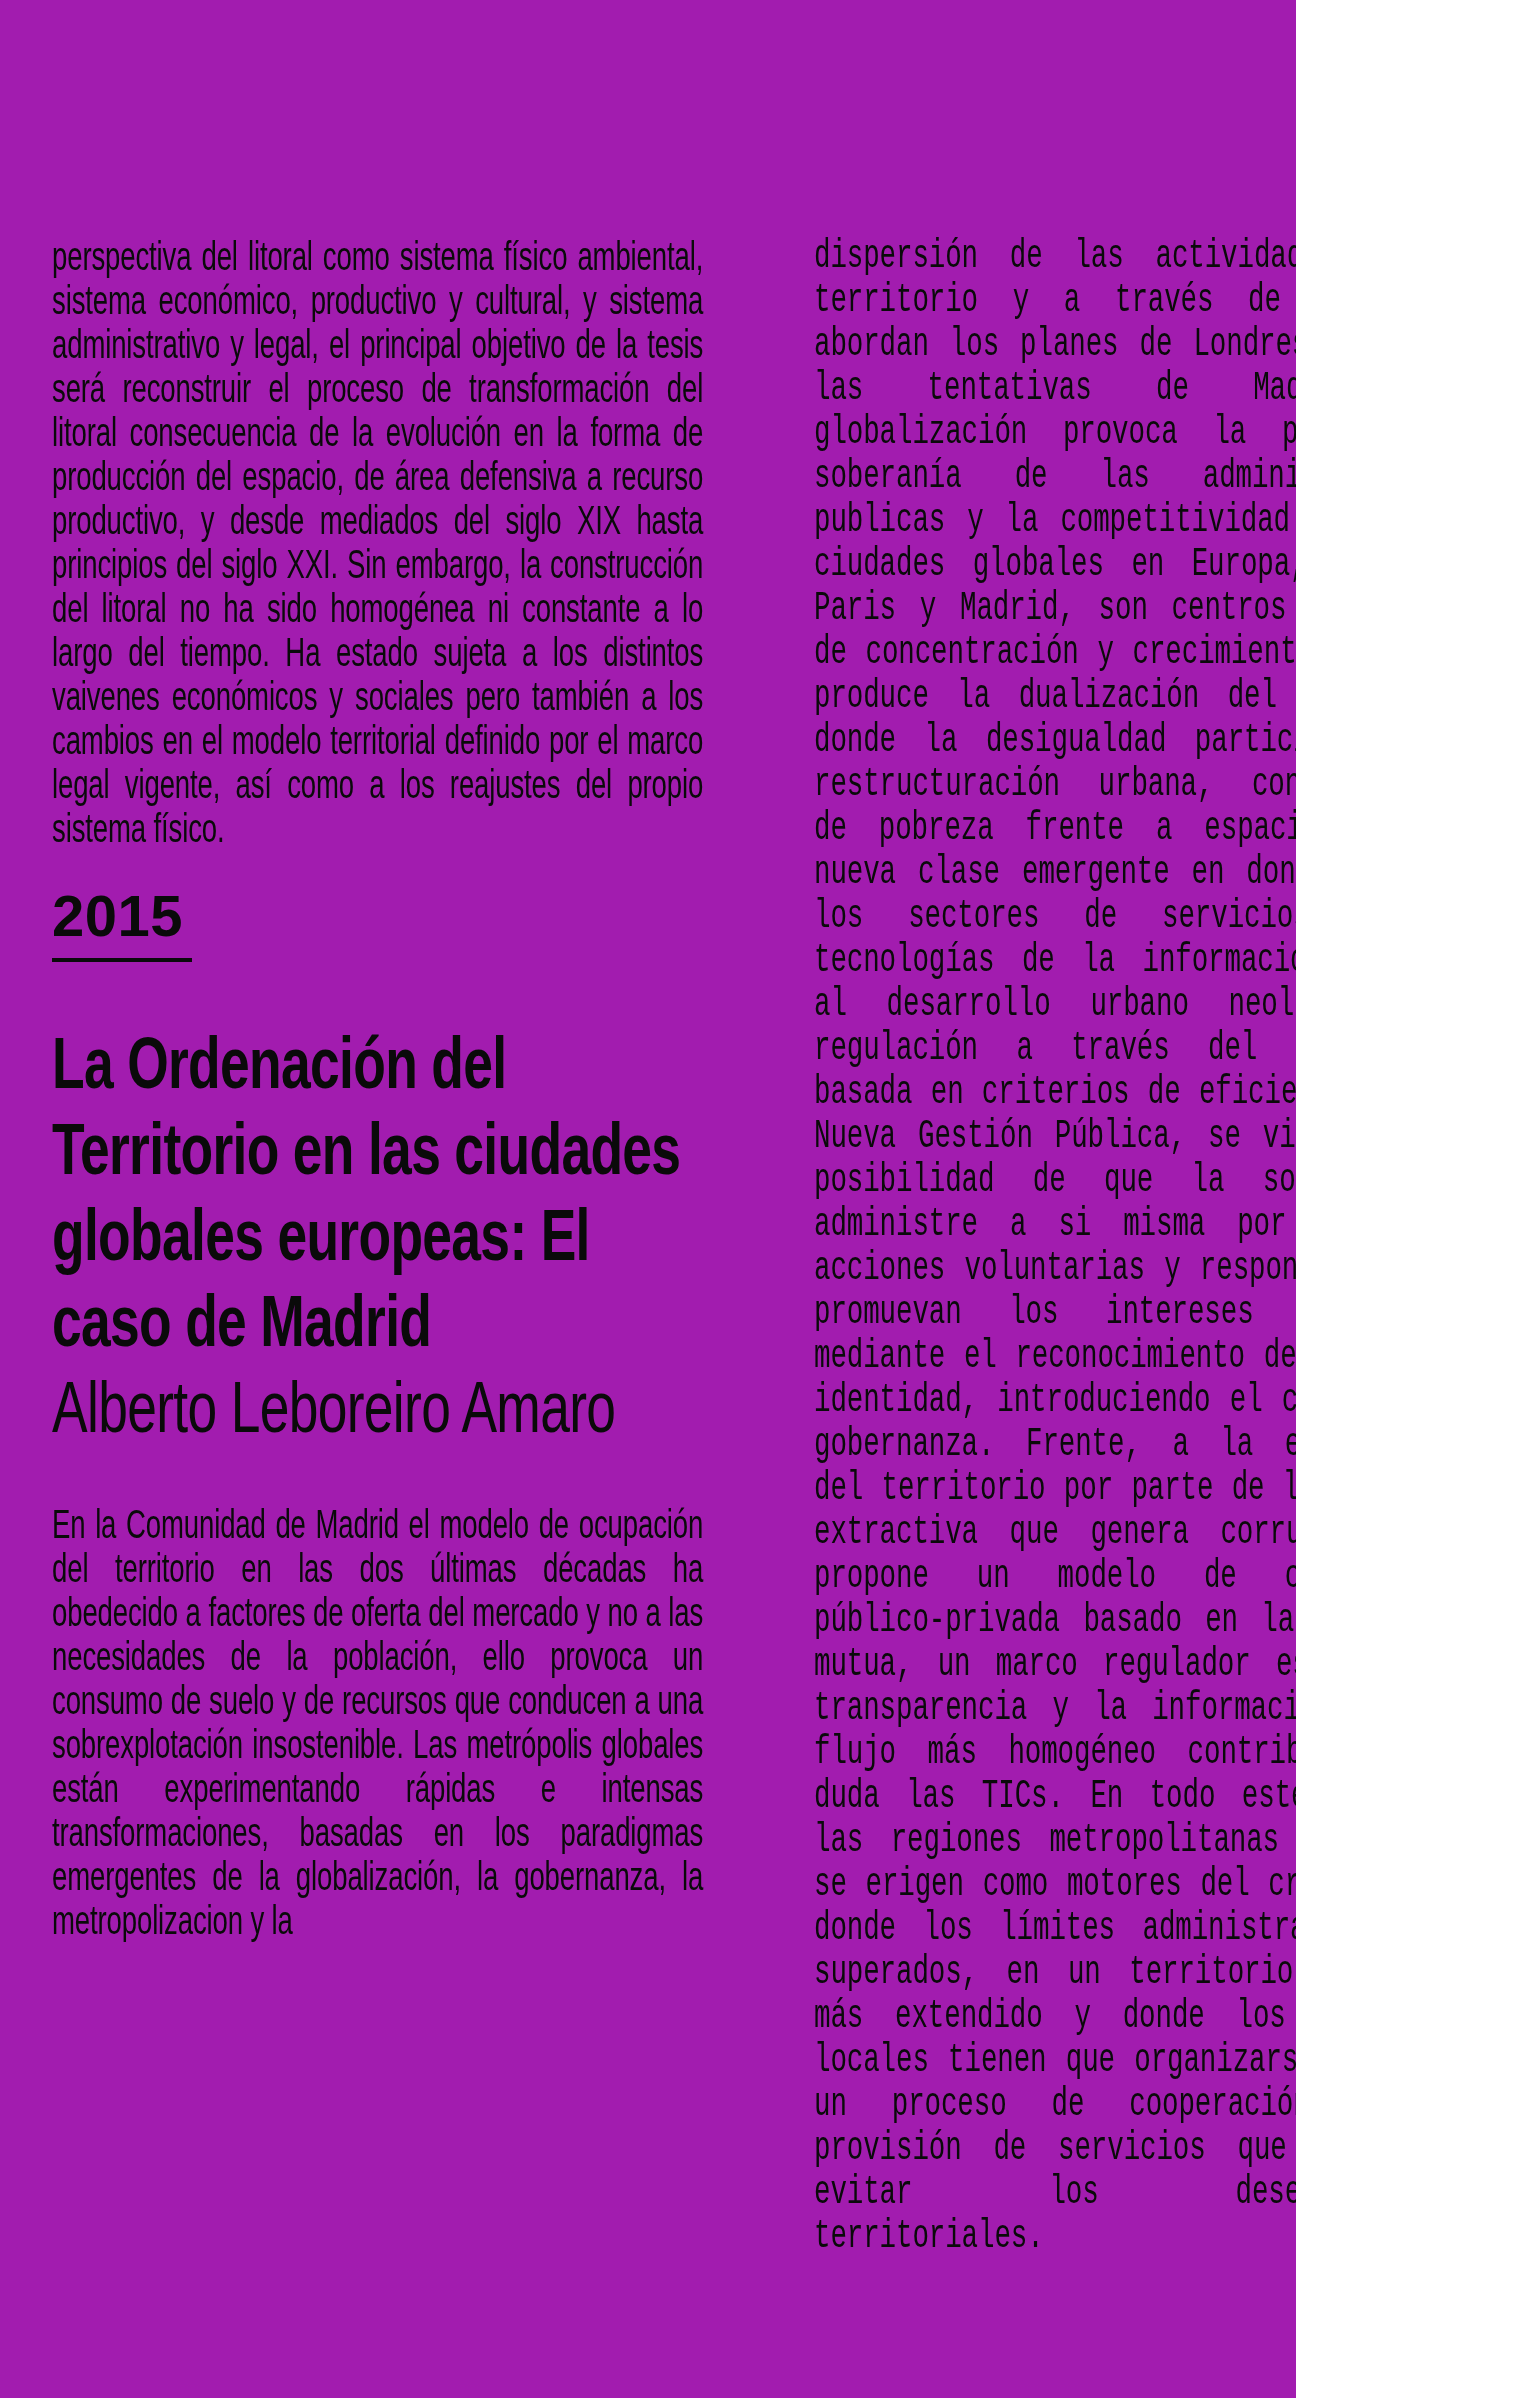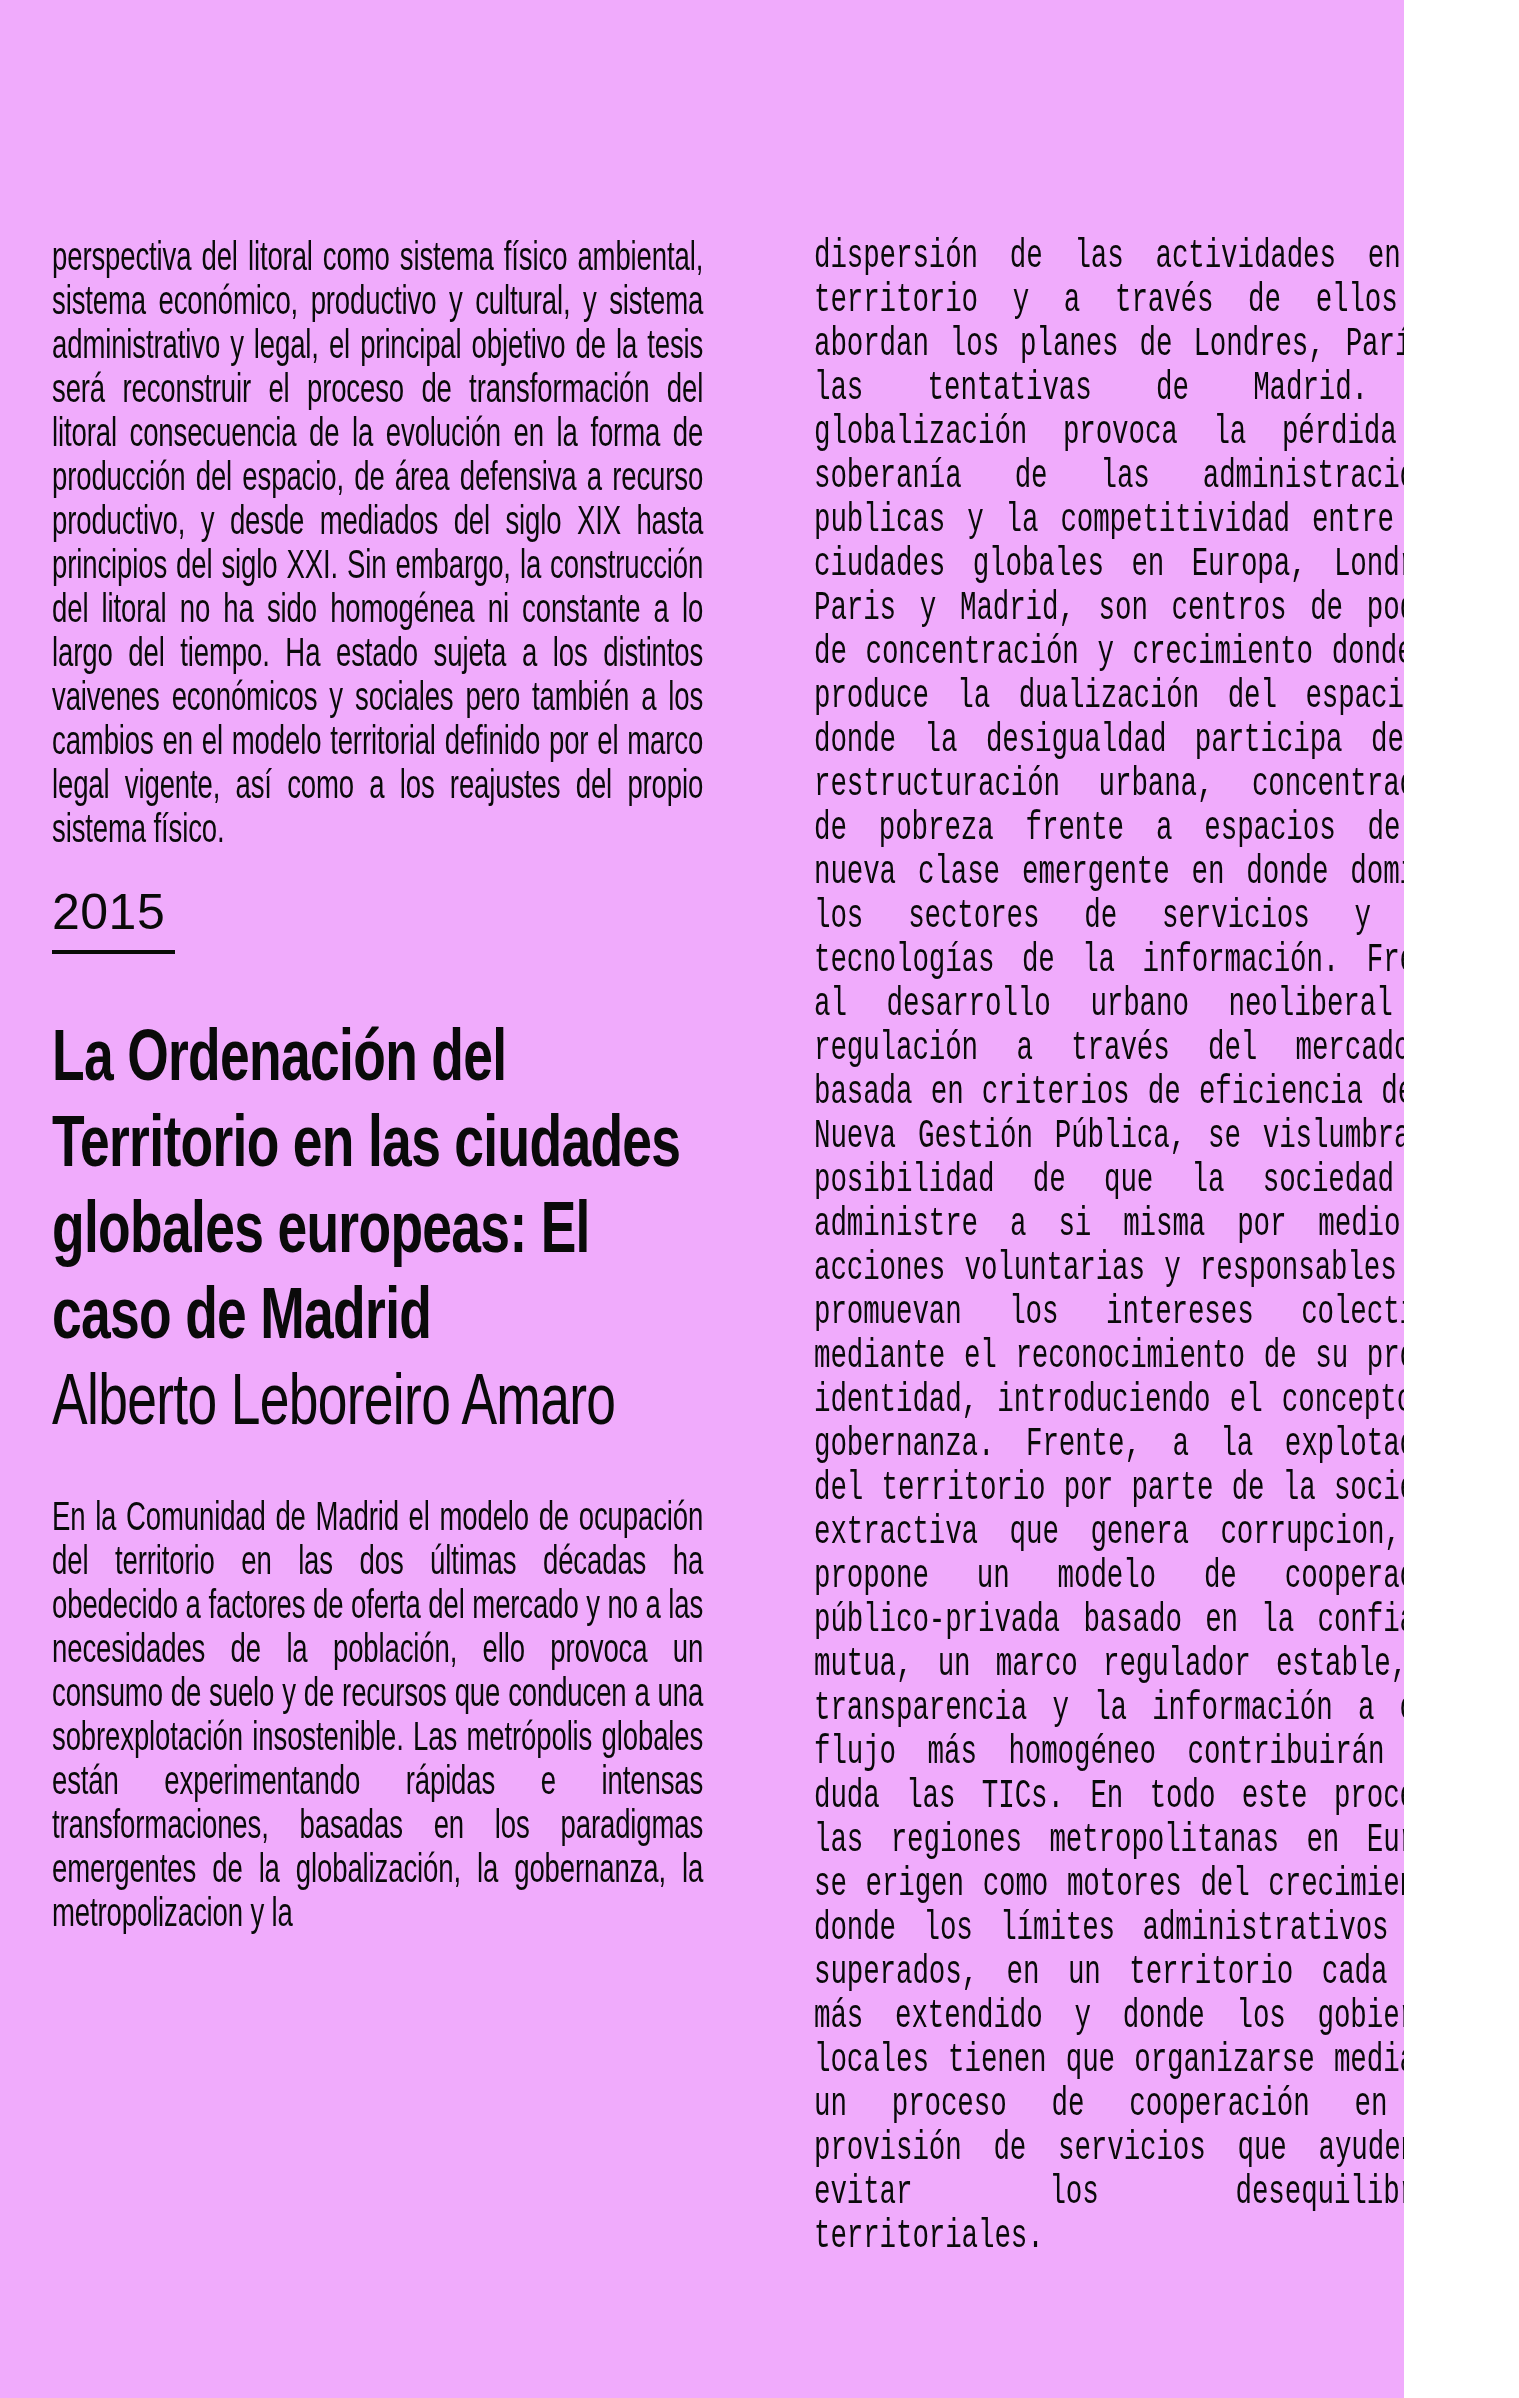--- a/index.html
+++ b/index.html
@@ -2,24 +2,24 @@
 <html lang="es" style="font-size:15px"><head>
 <meta charset="utf-8">
 <style>
   html, body {
     margin: 0;
     padding: 0;
     background: #ffffff;
   }
   .page {
     position: relative;
-    width: 1404px;
+    width: 1296px;
     height: 2399px;
     box-sizing: border-box;
-    background: #f0abfc;
+    background: #a21caf;
     color: #0a0a0a;
     font-family: "Liberation Sans", sans-serif;
     padding: 234px 58px 0 52px;
     overflow: hidden;
   }
   .columns {
     display: flex;
     gap: 111px;
     align-items: flex-start;
   }
@@ -35,23 +35,23 @@
     font-size: 41px;
     line-height: 44px;
     letter-spacing: -0.2px;
     text-align: justify;
     hyphens: auto;
     -webkit-hyphens: auto;
   }
 
   .year {
     margin: 37px 0 0 0;
-    font-size: 50px;
+    font-size: 58px;
     line-height: 1;
-    font-weight: 400;
+    font-weight: 700;
     letter-spacing: 0.5px;
   }
   .year-text {
     display: inline-block;
     padding: 0 9.4px 13px 0;
     border-bottom: 4.7px solid #0a0a0a;
   }
 
   .title {
     margin: 58px 0 0 0;

